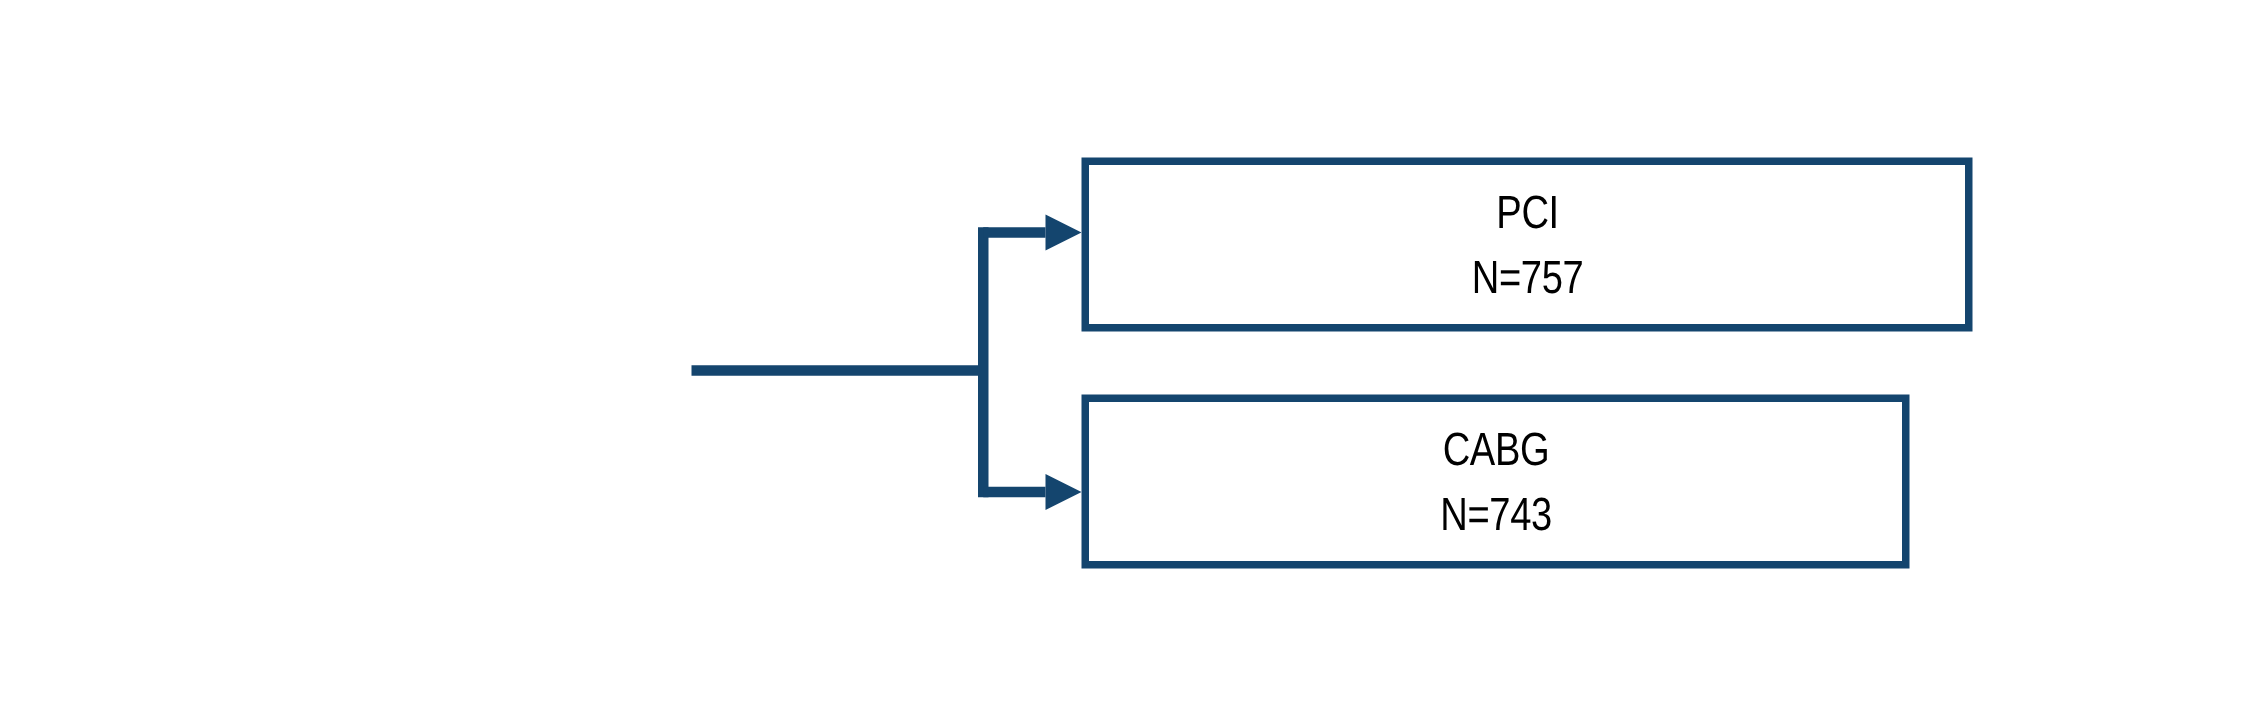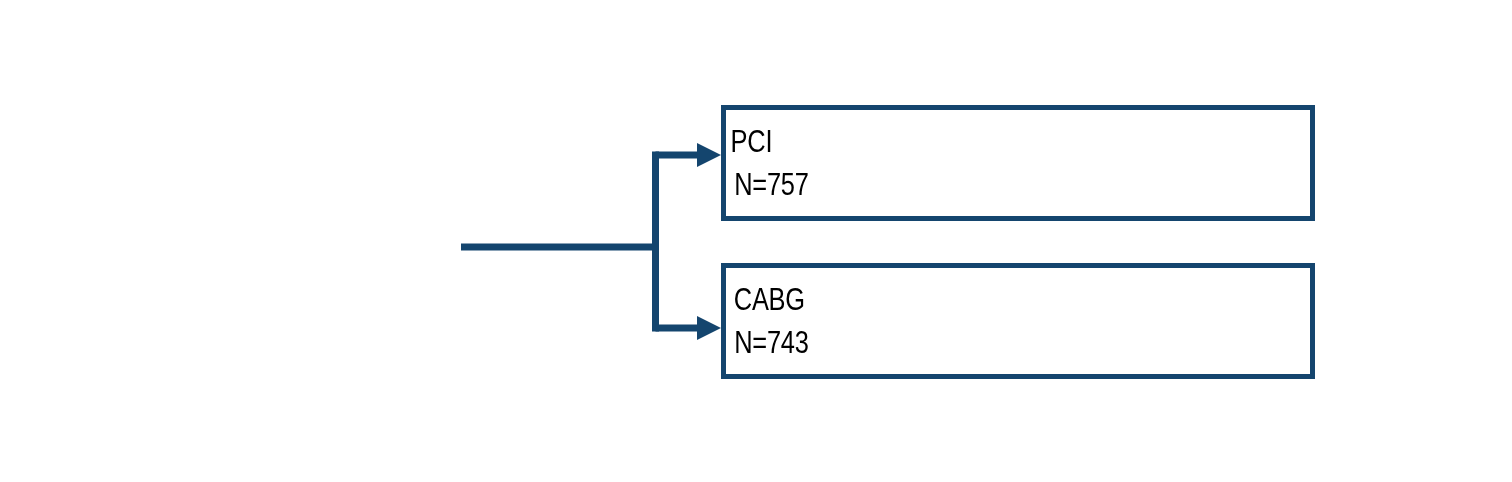--- a/index.html
+++ b/index.html
@@ -17,21 +17,21 @@
     background: #ffffff;
     overflow: hidden;
   }
   .flow-box {
     position: absolute;
     box-sizing: border-box;
     background: #ffffff;
     border: 5px solid #14456e;
     display: flex;
     flex-direction: column;
-    align-items: flex-start;
+    align-items: center;
     justify-content: center;
     color: #000000;
   }
   .box-line {
     display: block;
     color: #000000;
     font-family: "Liberation Sans", "DejaVu Sans", sans-serif;
     font-size: 31px;
     line-height: 43px;
     letter-spacing: -0.3px;
@@ -50,21 +50,21 @@
   }
   #box-pci {
     left: 721px;
     top: 105px;
     width: 594px;
     height: 116px;
   }
   #box-cabg {
     left: 721px;
     top: 263px;
-    width: 594px;
+    width: 552px;
     height: 116px;
   }
   #connector-svg {
     position: absolute;
     left: 0;
     top: 0;
     width: 1512px;
     height: 482px;
     pointer-events: none;
   }

